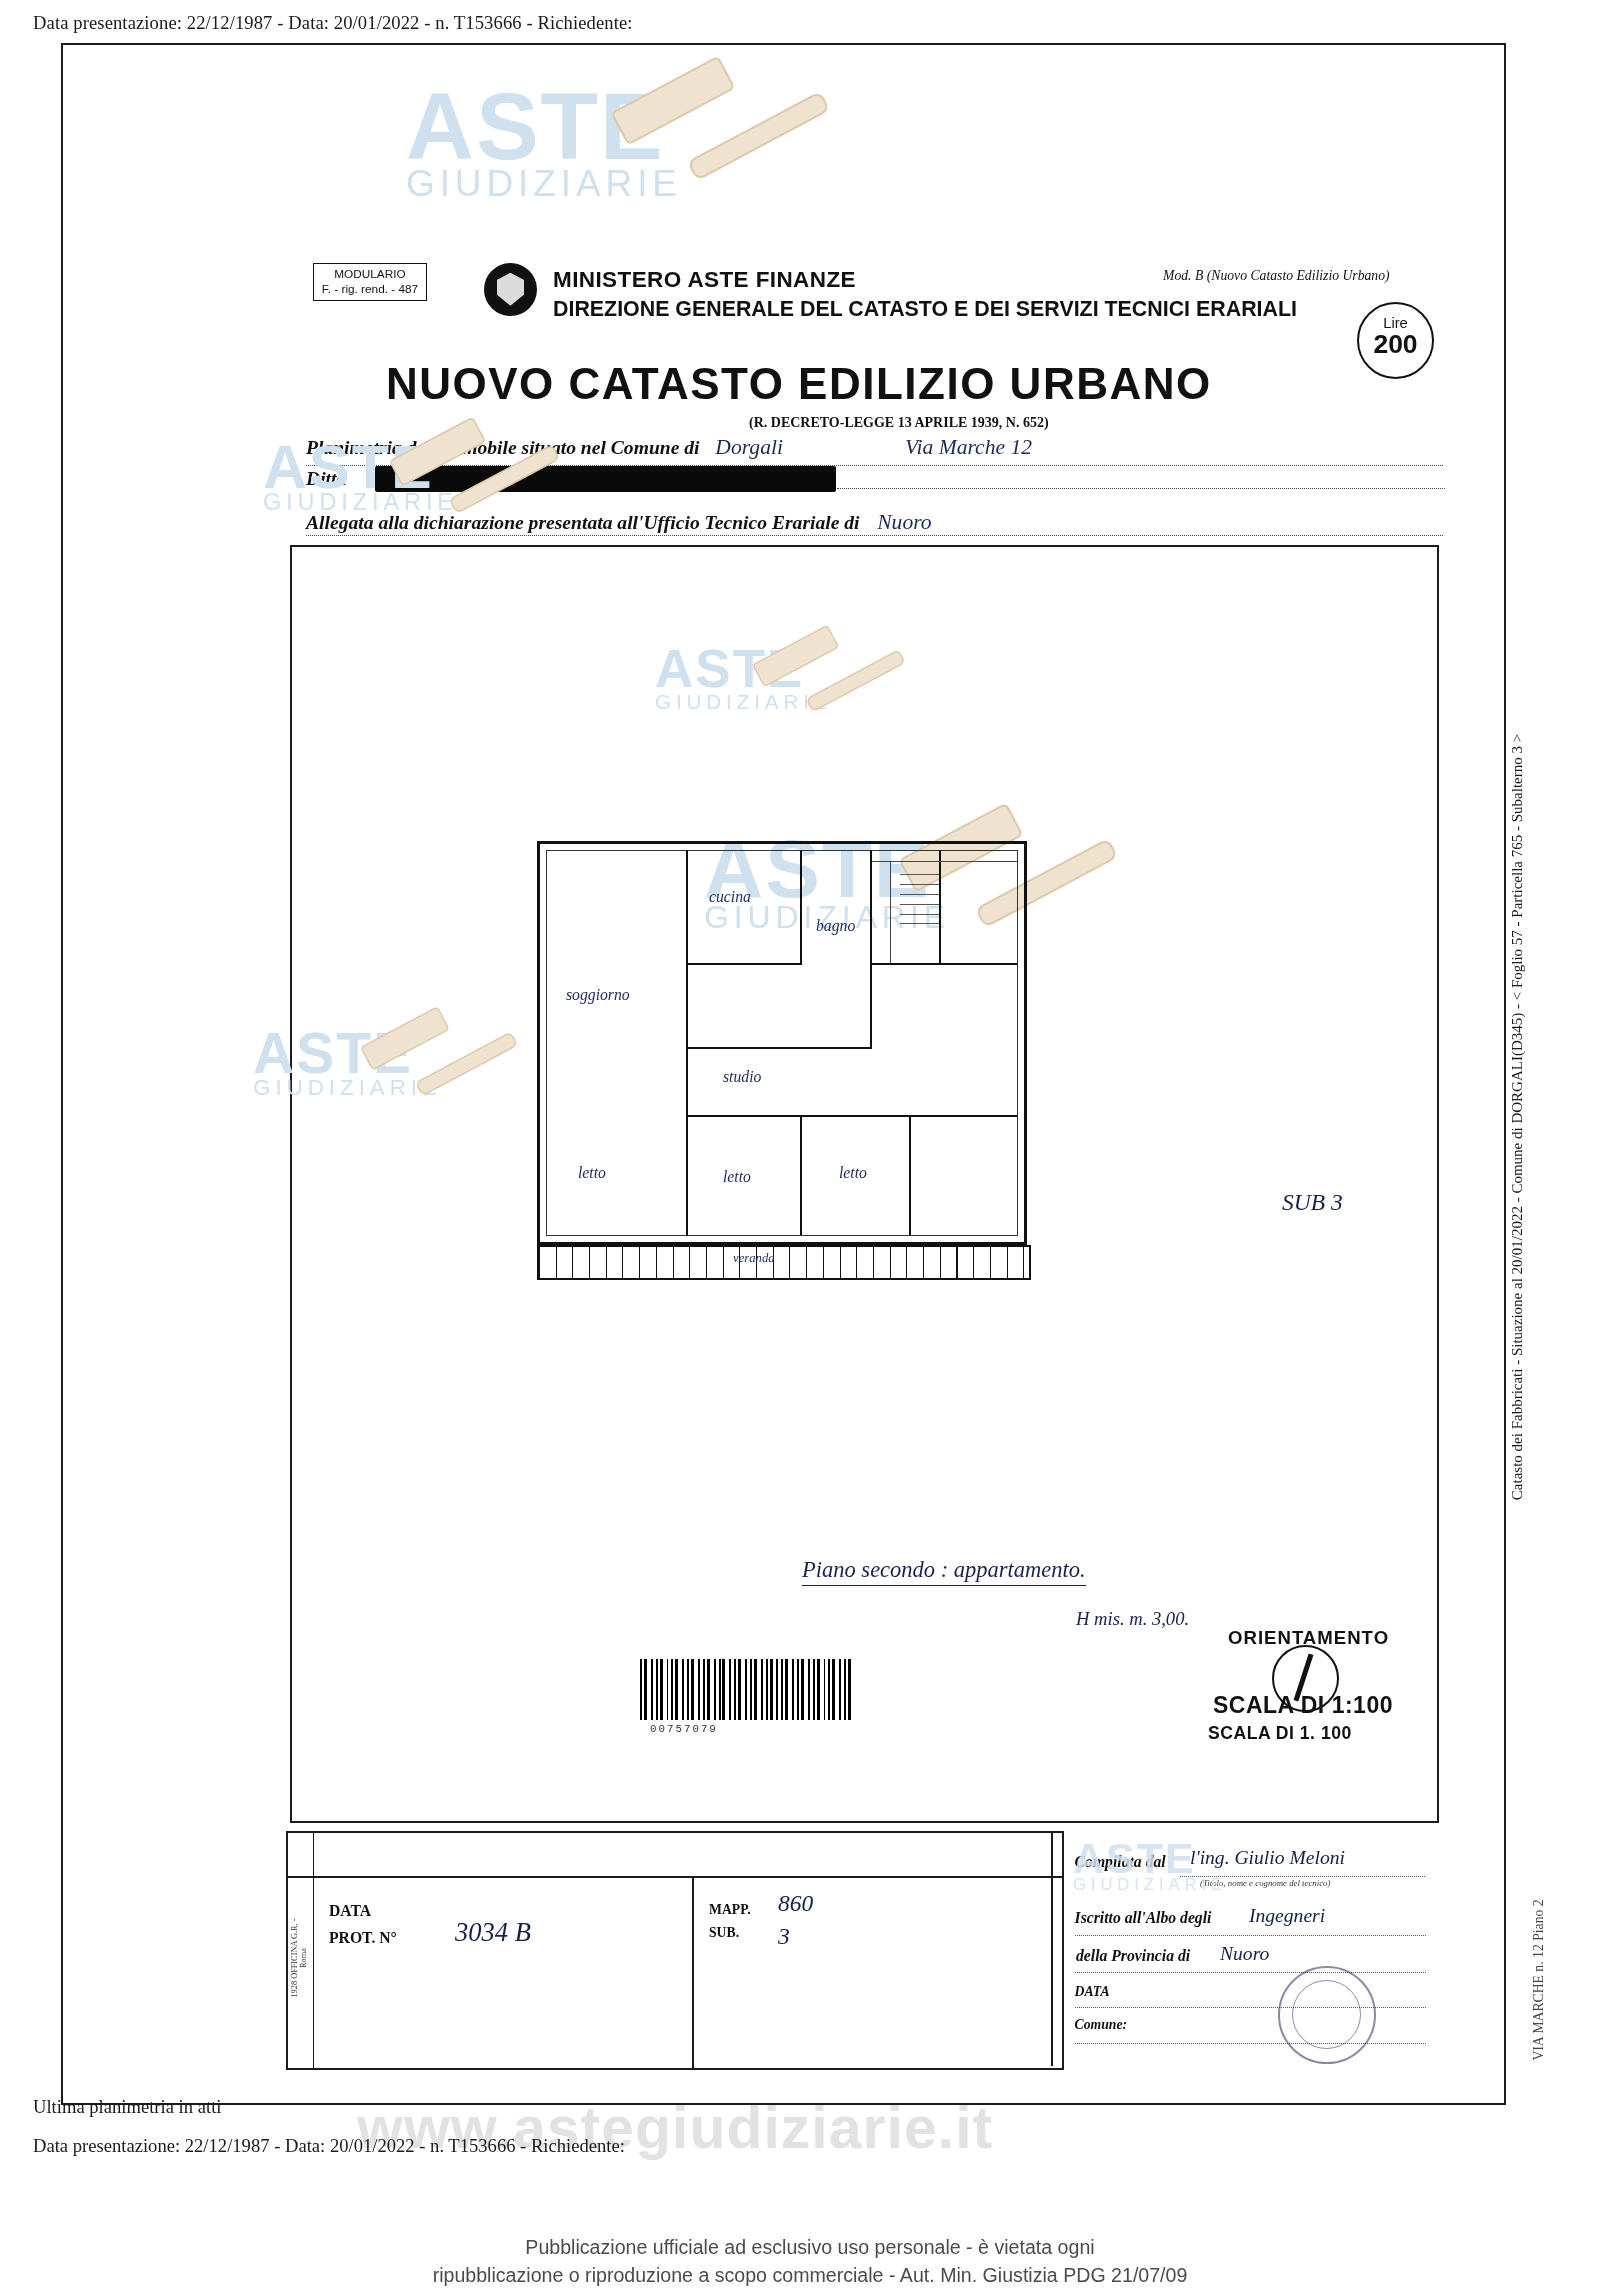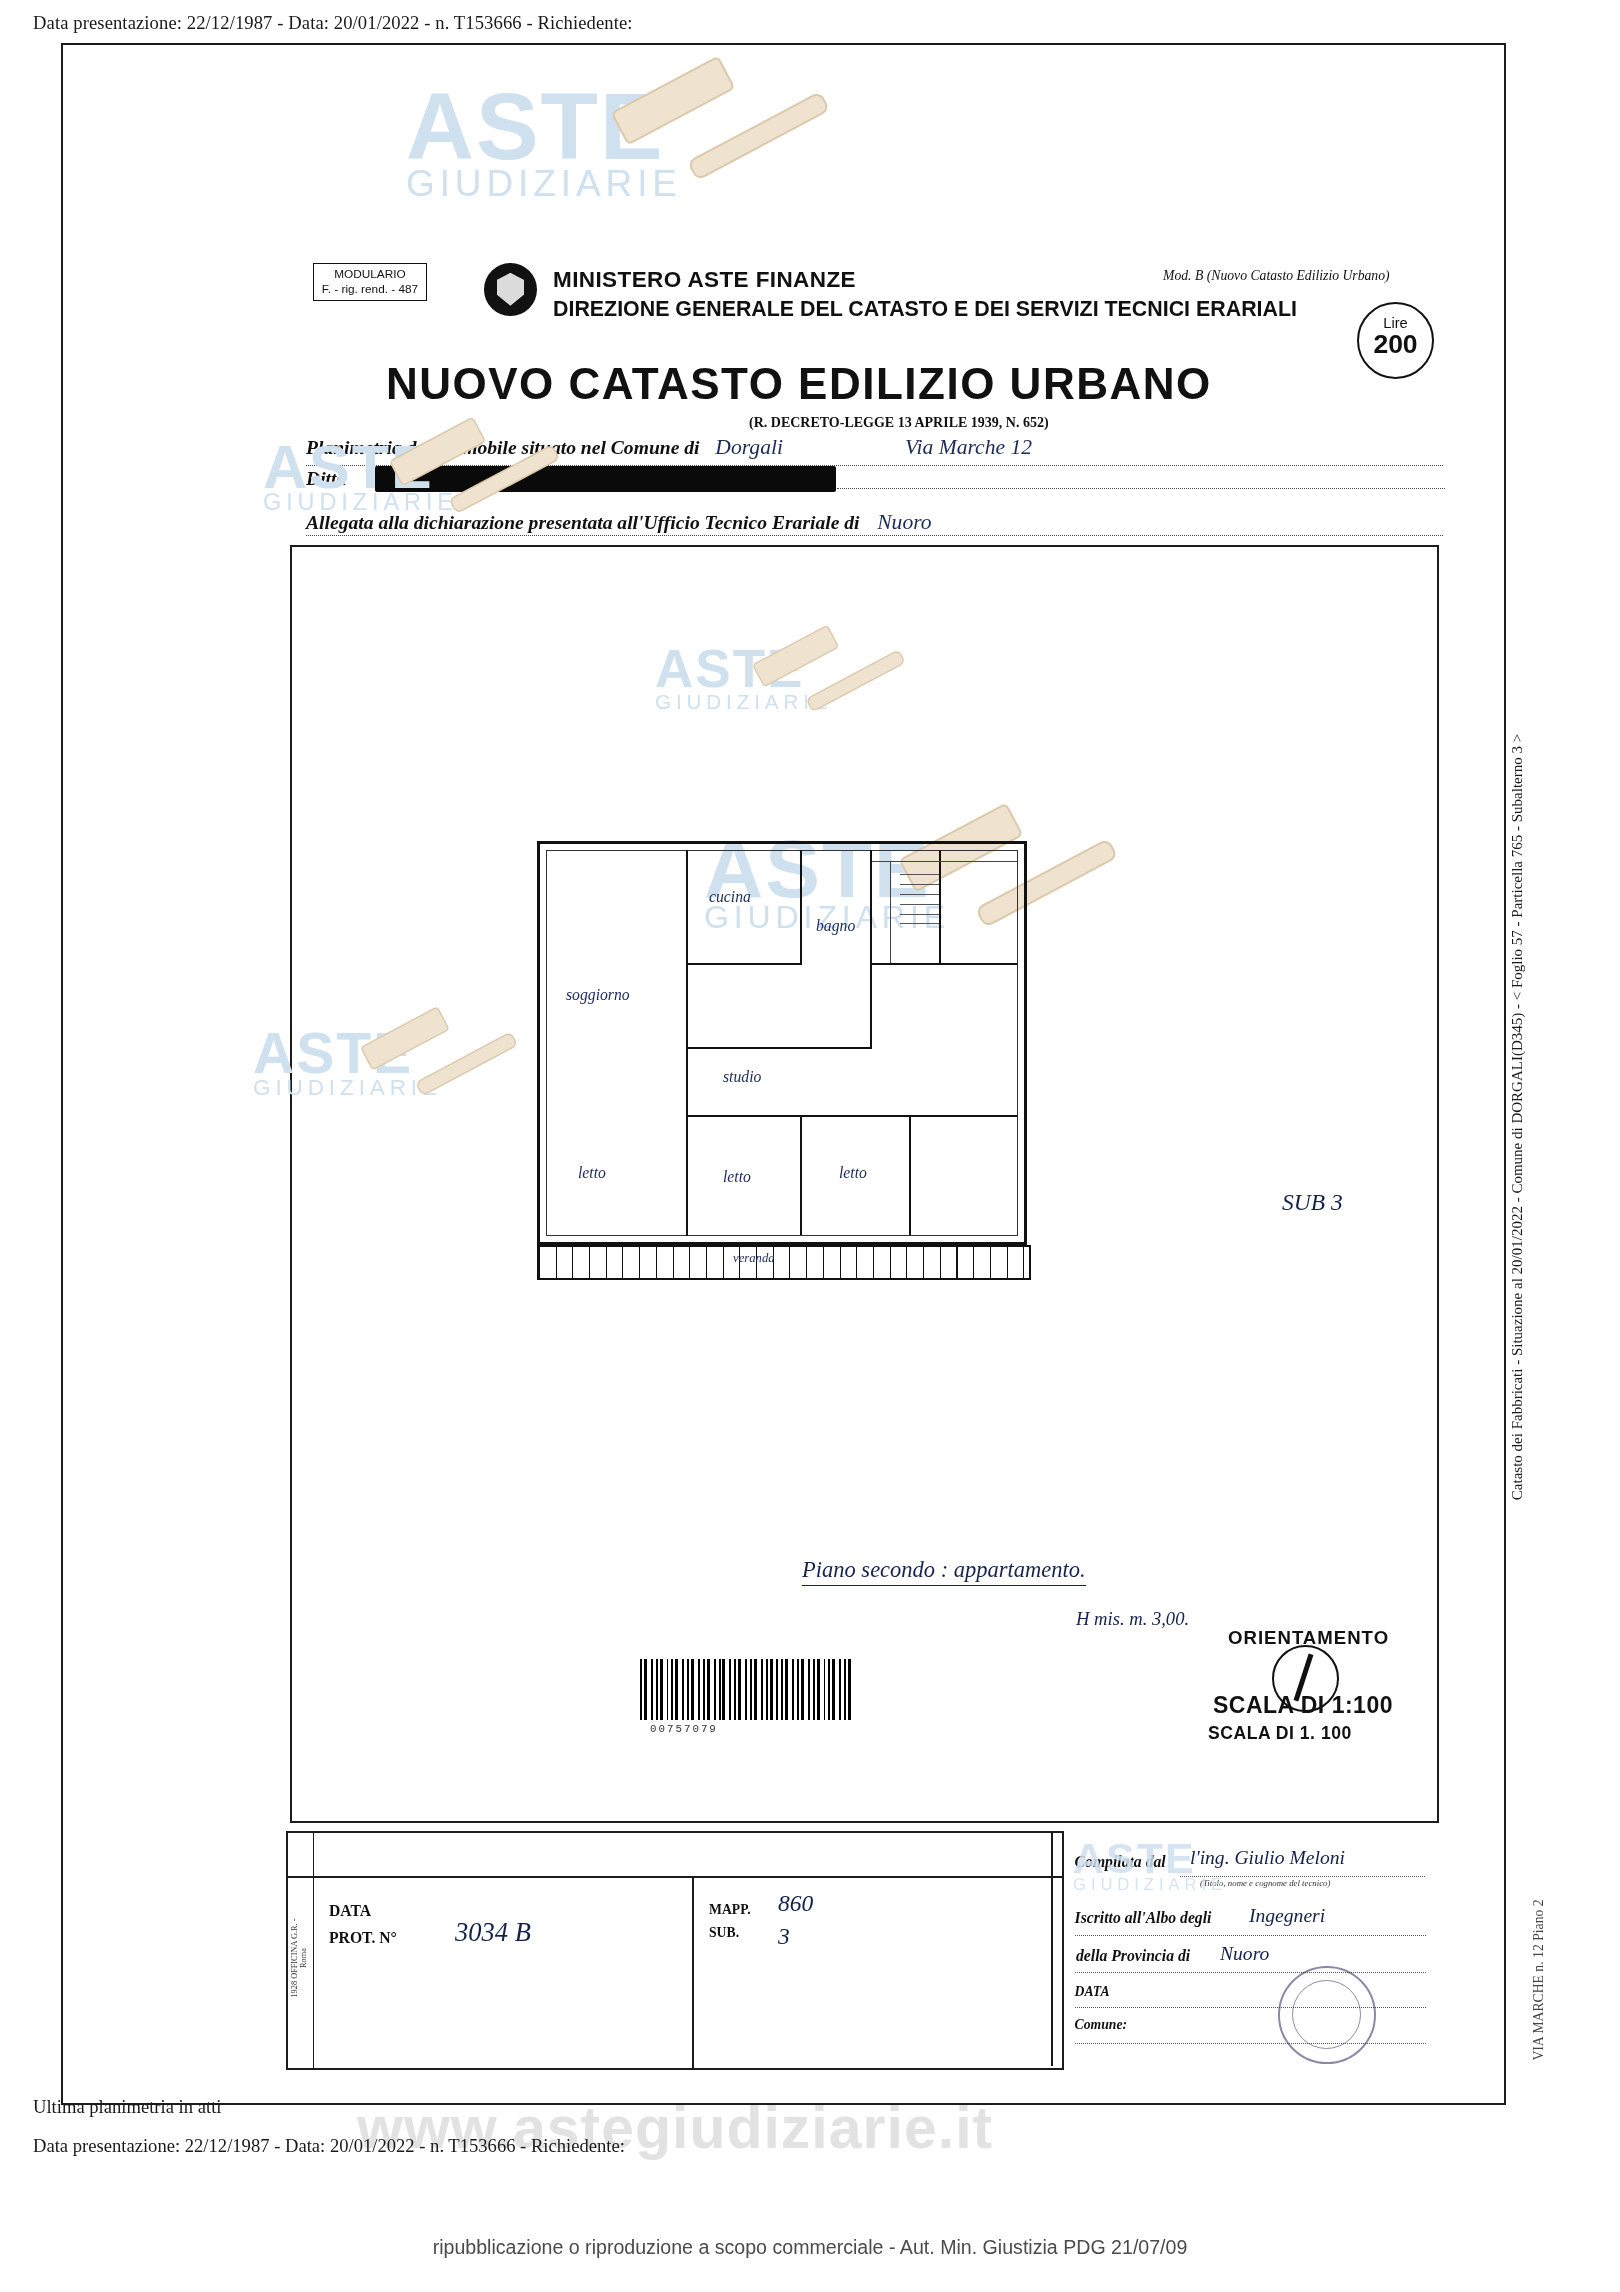--- a/index.html
+++ b/index.html
@@ -316,16 +316,17 @@
       <div class="giud" style="font-size:16.7px;margin-top:-3.9px;">GIUDIZIARIE</div>
     </div>
 
     <div class="wmurl">www.astegiudiziarie.it</div>
   </div>
 
   <div class="ultima">Ultima planimetria in atti</div>
   <div class="footline1">Data presentazione: 22/12/1987 - Data: 20/01/2022 - n. T153666 - Richiedente:</div>
 
   <div class="pubblic">
+    <div>Pubblicazione ufficiale ad esclusivo uso personale - è vietata ogni</div>
     <div>ripubblicazione o riproduzione a scopo commerciale - Aut. Min. Giustizia PDG 21/07/09</div>
   </div>
 </div>
 
 
 </body></html>

